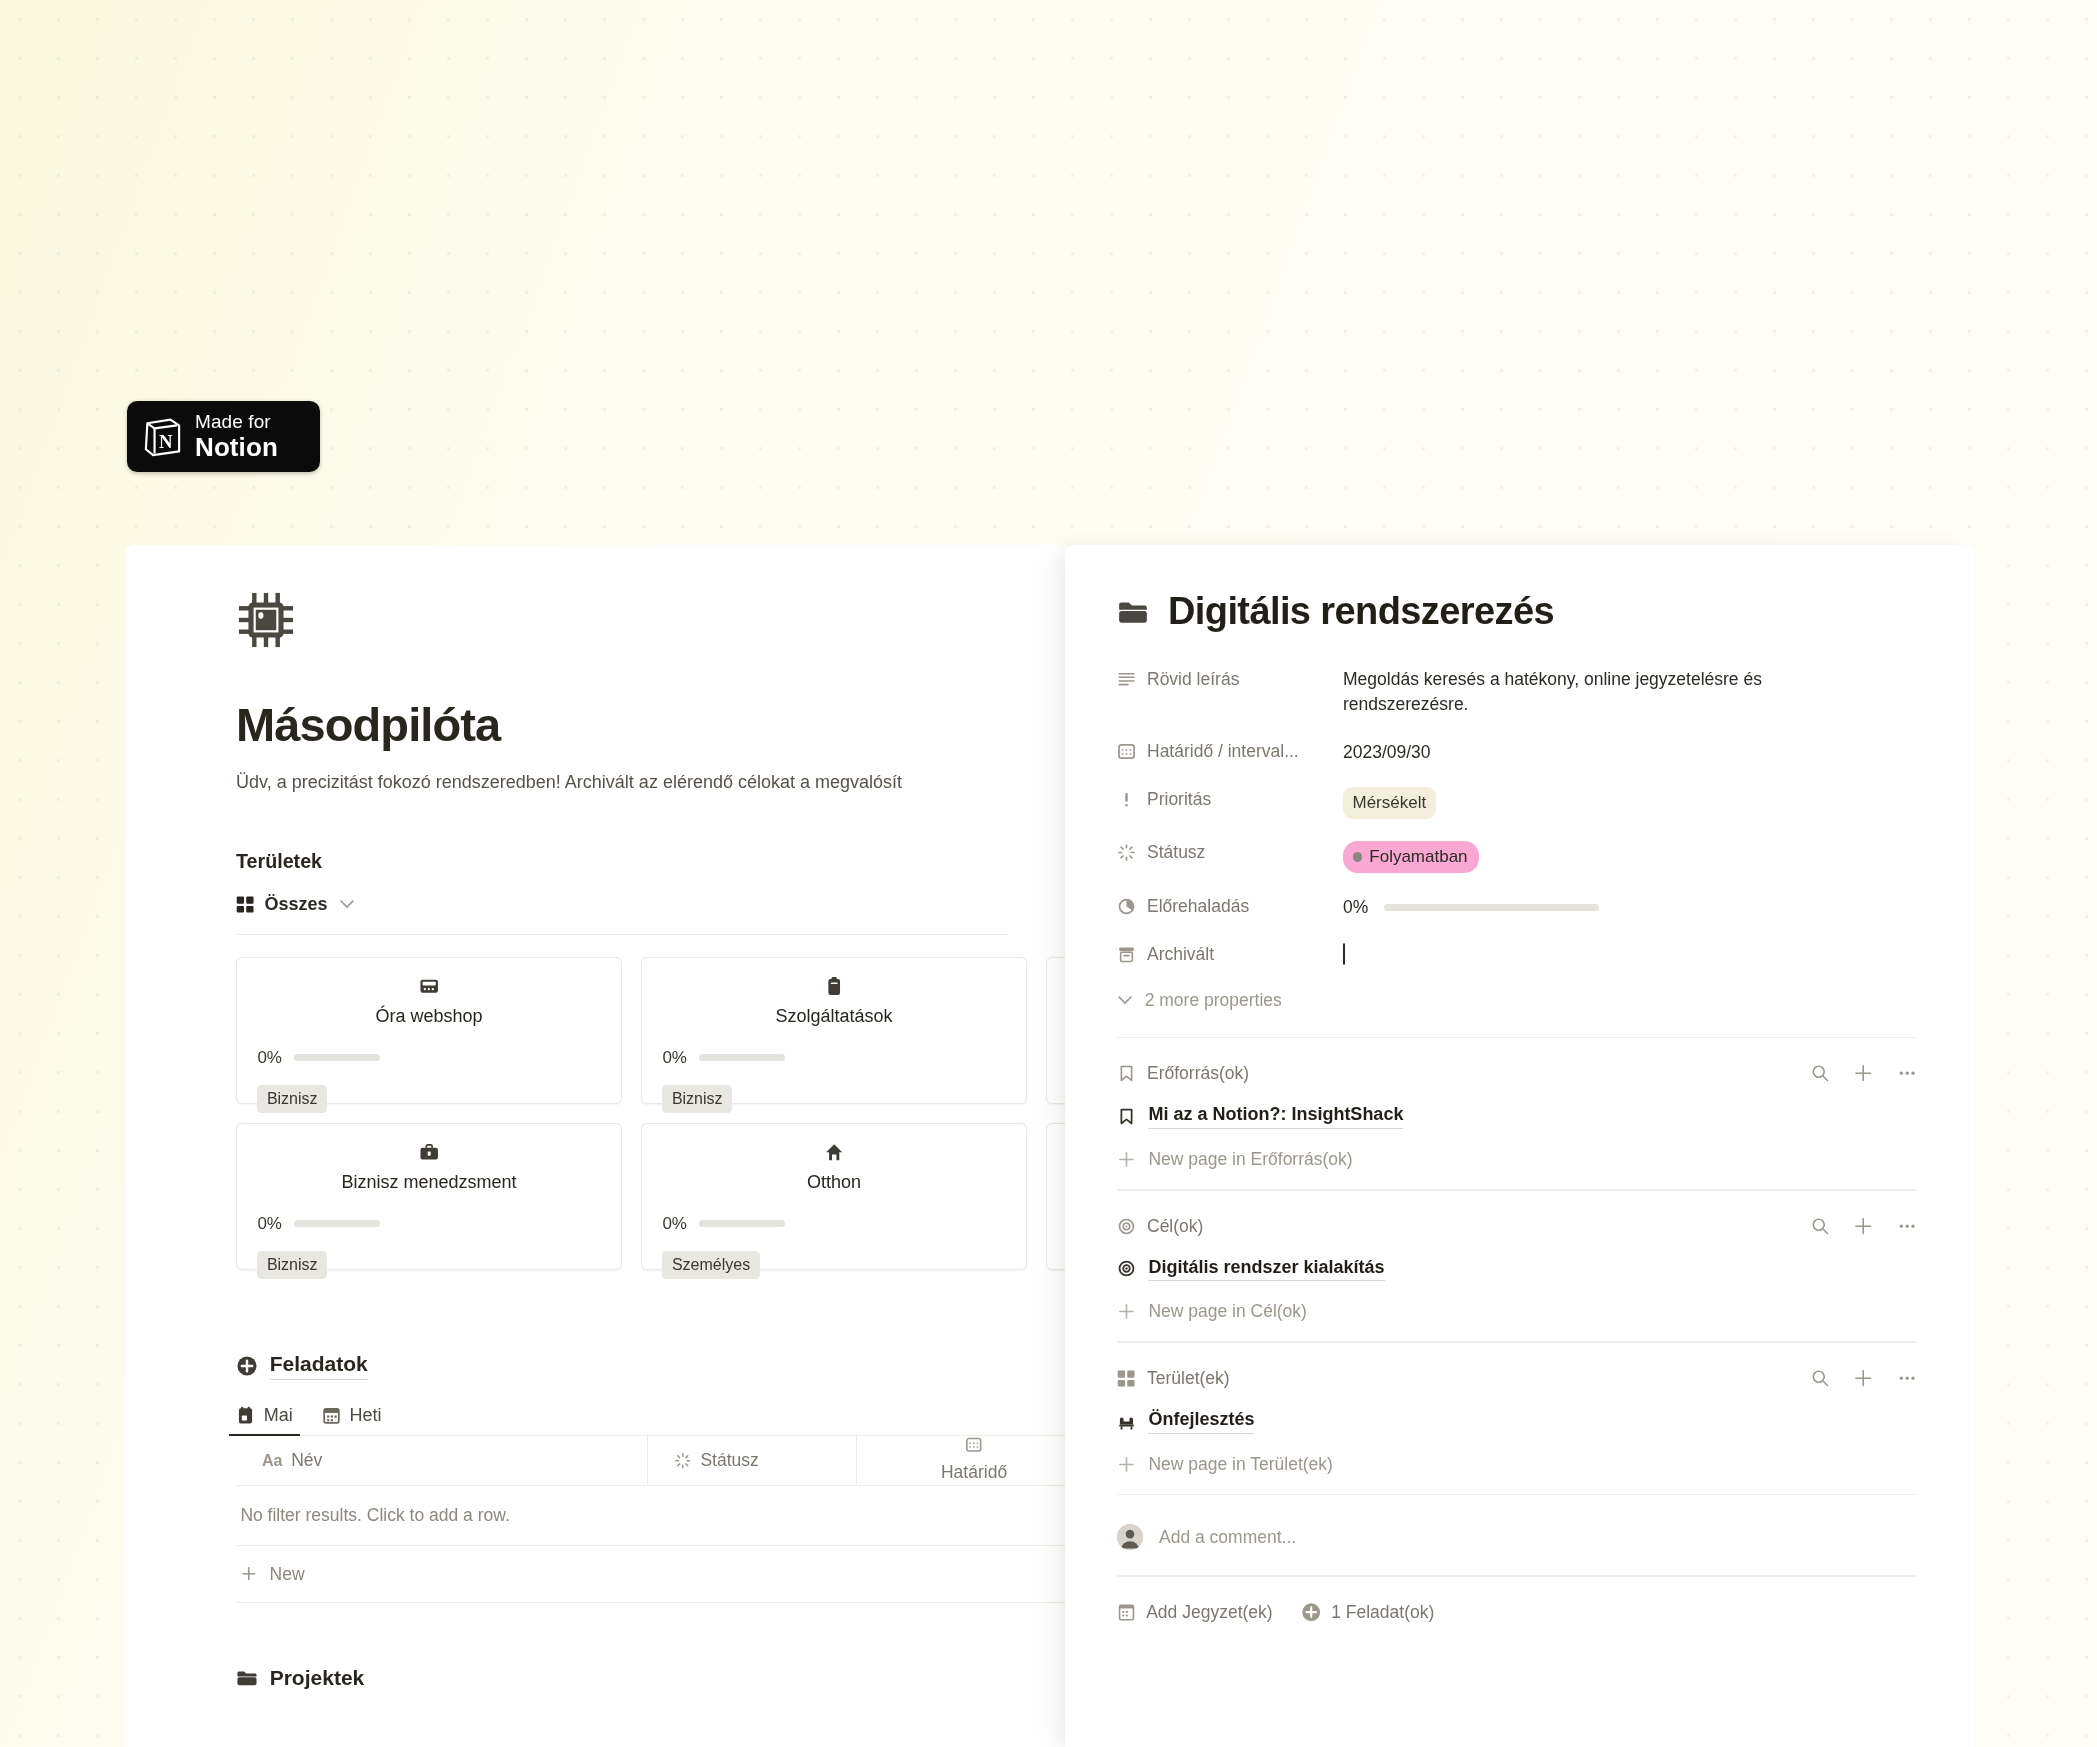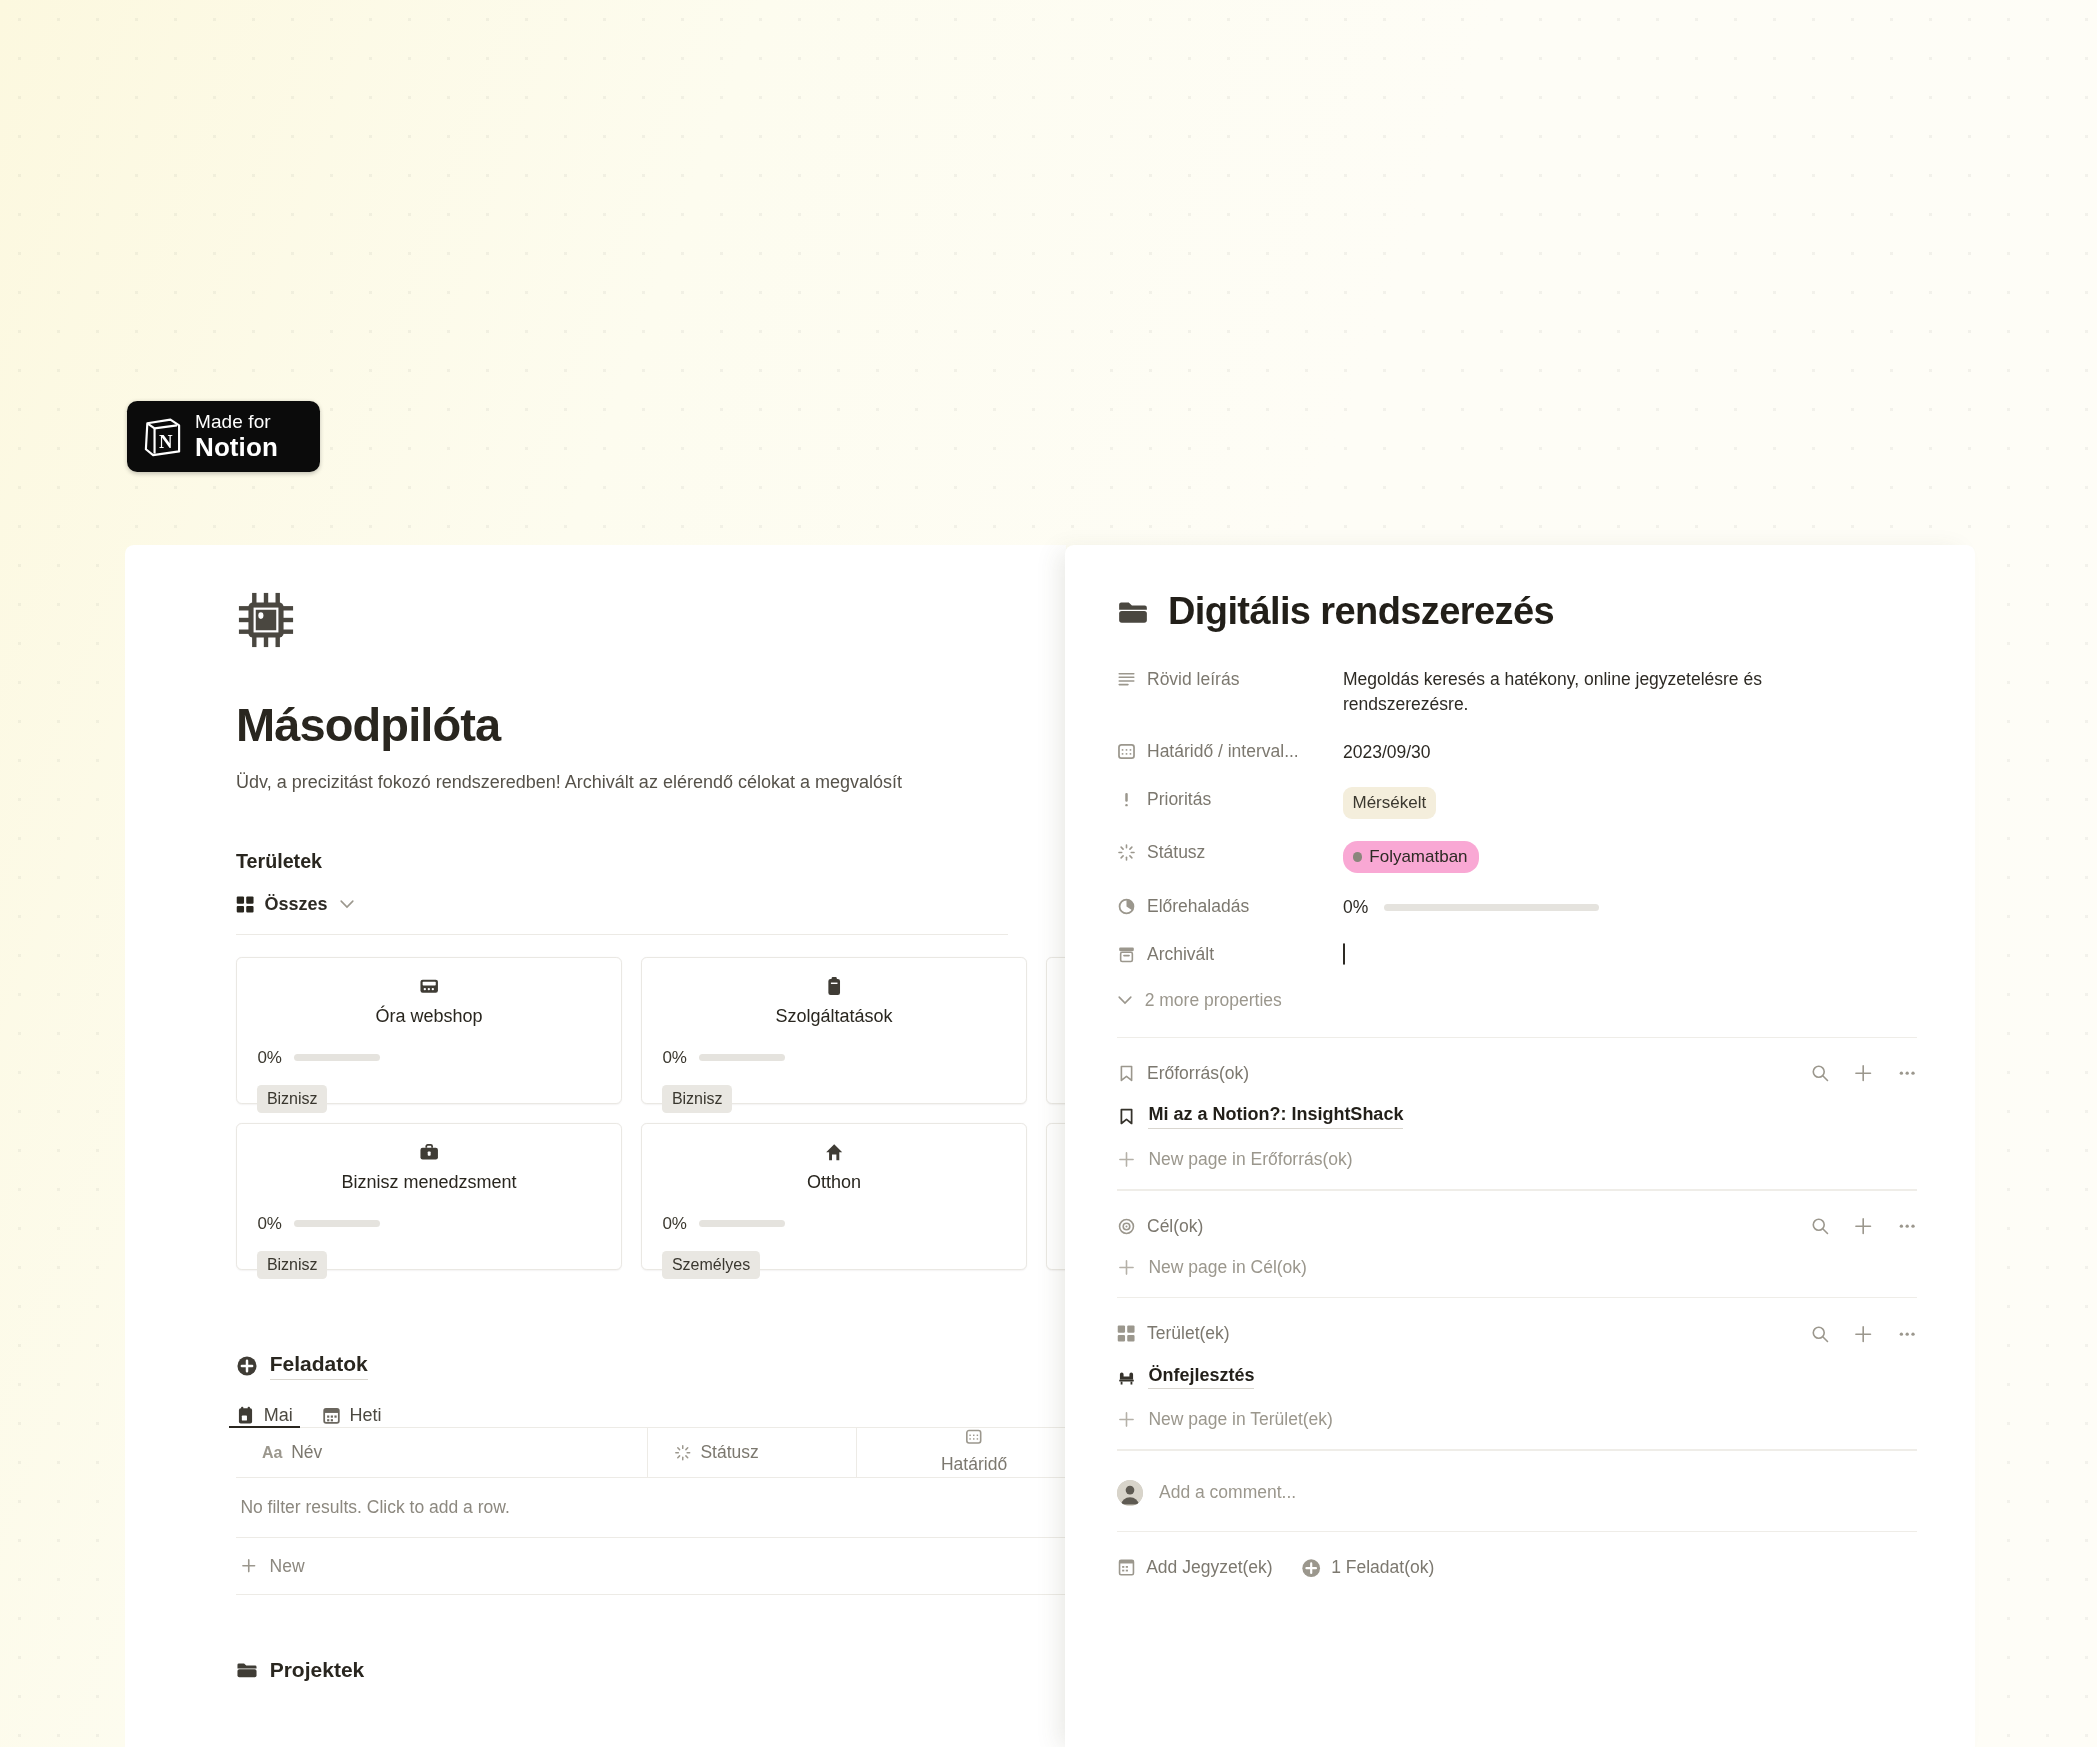--- a/index.html
+++ b/index.html
@@ -96,21 +96,21 @@
   }
 
   .feladatok-head {
     display:flex; align-items:center; gap:11.7px; margin-top: 63px;
   }
   .feladatok-head .fh-text {
     font-size: 21px; font-weight: 600; color: #29261F;
     border-bottom: 1.5px solid #D9D6CF; padding-bottom: 2.9px;
   }
   .tabs { display:flex; align-items:center; gap: 29px; margin-top: 25px; }
-  .tab { display:flex; align-items:center; gap: 8.7px; font-size: 18px; color:#2D2A24; padding-bottom: 1px; position:relative;}
+  .tab { display:flex; align-items:center; gap: 8.7px; font-size: 18px; color:#2D2A24; padding-bottom: 9px; position:relative;}
   .tab.active { font-weight: 500; }
   .tab.active::after {
     content:""; position:absolute; left:-7.3px; right:-7.3px; bottom:-0.7px;
     height:2.2px; background:#29261F;
   }
   .tab .tl { color:#4C4941; }
   .tab.inactive .tl { color:#4C4941; }
   .tbl { width: 830px; margin-top: 0px; border-top: 1.5px solid #EDEBE6; }
   .tbl-head { display:flex; height: 50px; align-items:center; border-bottom: 1.5px solid #EDEBE6;}
   .th { display:flex; align-items:center; gap:8.7px; font-size: 17.5px; color:#7C786F; height:50px; padding-left: 26px; border-right: 1.5px solid #EDEBE6;}
@@ -627,20 +627,30 @@
               <svg width="20.4" height="20.4" viewBox="0 0 28 28">
                   <g fill="#9B978D">
                     <circle cx="6" cy="14" r="2.3"></circle>
                     <circle cx="14" cy="14" r="2.3"></circle>
                     <circle cx="22" cy="14" r="2.3"></circle>
                   </g>
                 </svg>
             </span>
           </div>
         </div>
+        <div class="rel-item">
+          <span>
+            <svg width="19" height="19" viewBox="0 0 26 26">
+                <circle cx="13" cy="13" r="9.5" fill="none" stroke="#35322B" stroke-width="2.4"></circle>
+                <circle cx="13" cy="13" r="4.5" fill="none" stroke="#35322B" stroke-width="2.4"></circle>
+                <circle cx="13" cy="13" r="1.6" fill="#35322B"></circle>
+              </svg>
+          </span>
+          <span class="ri-text">Digitális rendszer kialakítás</span>
+        </div>
         <div class="rel-new">
           <span>
             <svg width="19" height="19" viewBox="0 0 26 26">
                 <path d="M13 4 V22 M4 13 H22" stroke="#B5B1A8" stroke-width="2.2" stroke-linecap="round"></path>
               </svg>
           </span>
           <span>New page in Cél(ok)</span>
         </div>
       </div>
 

